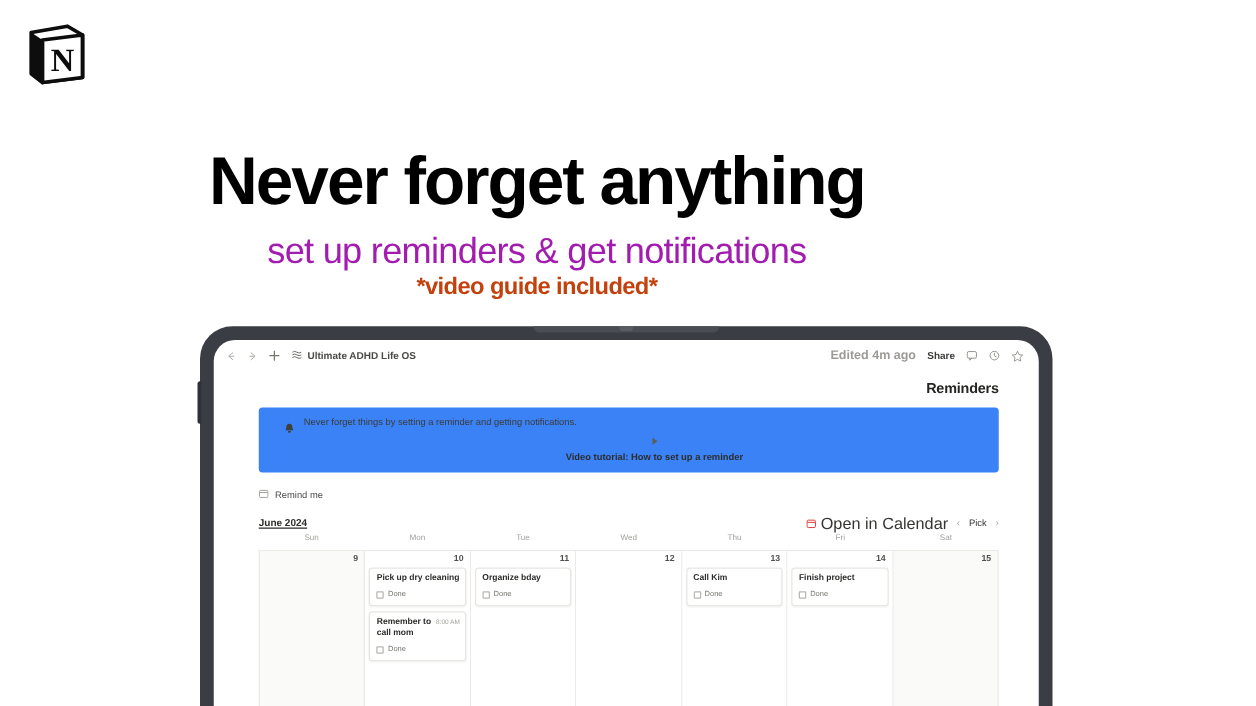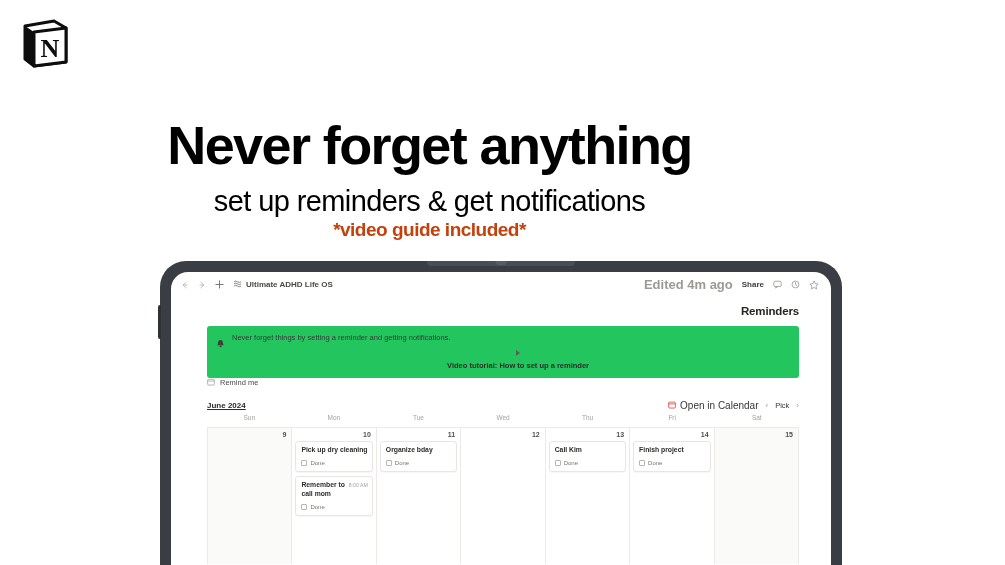--- a/index.html
+++ b/index.html
@@ -14,21 +14,21 @@
   
   .logo { position: absolute; left: 20px; top: 17px; width: 50px; height: 52px; }
 
   
   .hero { position: absolute; left: 0; top: 118px; width: 859px; text-align: center; }
   .hero-title {
     font-size: 54px; font-weight: bold; color: #000;
     letter-spacing: -1.6px; line-height: 1.0;
   }
   .hero-sub {
-    font-size: 29px; color: #000000; font-weight: 400;
+    font-size: 29px; color: #a21caf; font-weight: 400;
     letter-spacing: -0.6px; margin-top: 14px; line-height: 1.05;
   }
   .hero-sub2 {
     font-size: 19px; color: #c2410c; font-weight: bold;
     letter-spacing: -0.5px; margin-top: 4px; line-height: 1.05;
   }
 
   
   .device {
     position: absolute; left: 160px; top: 261px;
@@ -61,61 +61,61 @@
   
   .topbar {
     display: flex; align-items: center;
     height: 25px; padding: 0 12px 0 10px;
     font-size: 8px; color: #6b6b68; font-weight: bold;
   }
   .tb-left { display: flex; align-items: center; gap: 9px; }
   .tb-icon { color: #a6a49e; display: inline-flex; }
   .tb-crumb { display: flex; align-items: center; gap: 4px; color: #4a4a47; font-size: 8px; }
   .tb-right { margin-left: auto; display: flex; align-items: center; gap: 9px; }
-  .tb-edited { font-size: 13px; color: #9b9a95; }
+  .tb-edited { font-size: 10px; color: #9b9a95; }
   .tb-share { font-size: 8px; color: #3c3c3a; }
 
   
   .doc { padding: 8px 32px 0 36px; }
   .doc-title {
     font-size: 11.5px; font-weight: bold; color: #252522;
     letter-spacing: -0.15px; margin-bottom: 9px; text-align: right;
   }
 
   
   .callout {
-    background: #22c55e; border-radius: 3px;
-    padding: 7px 9px 8px 9px; display: flex; gap: 7px;
+    background: #3b82f6; border-radius: 3px;
+    padding: 7px 9px 8px 20px; display: flex; gap: 7px;
   }
   .callout-icon { flex: 0 0 auto; margin-top: 1px; }
   .callout-body { flex: 1 1 auto; }
   .callout-text { font-size: 7.5px; color: #3b3b38; line-height: 1.3; }
   .callout-toggle {
     display: flex; align-items: center; gap: 5px;
     margin-top: 7px; padding-left: 14px; flex-direction: column;
   }
   .toggle-arrow { width: 0; height: 0;
     border-left: 4px solid #5d5d59; border-top: 3px solid transparent;
     border-bottom: 3px solid transparent; }
   .toggle-label { font-size: 7.5px; font-weight: bold; color: #2d2d2b; }
 
   
   .remind-row {
     display: flex; align-items: center; gap: 5px;
-    font-size: 7.5px; color: #4a4a47;
+    margin-top: 13px; font-size: 7.5px; color: #4a4a47;
   }
 
   
   .cal { margin-top: 9px; }
   .cal-head { display: flex; align-items: center; height: 17px; }
   .cal-month { font-size: 8px; font-weight: bold; color: #2b2b29; text-decoration: underline; }
   .cal-tools { margin-left: auto; display: flex; align-items: center; gap: 7px; }
   .cal-open {
     display: flex; align-items: center; gap: 4px;
-    font-size: 10px; color: #353533;
+    font-size: 13px; color: #353533;
   }
   .cal-chev { font-size: 8px; color: #a3a29d; }
   .cal-today { font-size: 7.5px; color: #353533; }
 
   .cal-dows { display: flex; height: 13px; }
   .cal-dows > div {
     flex: 1 1 0; text-align: center;
     font-size: 6.5px; color: #a3a29d;
   }
 

